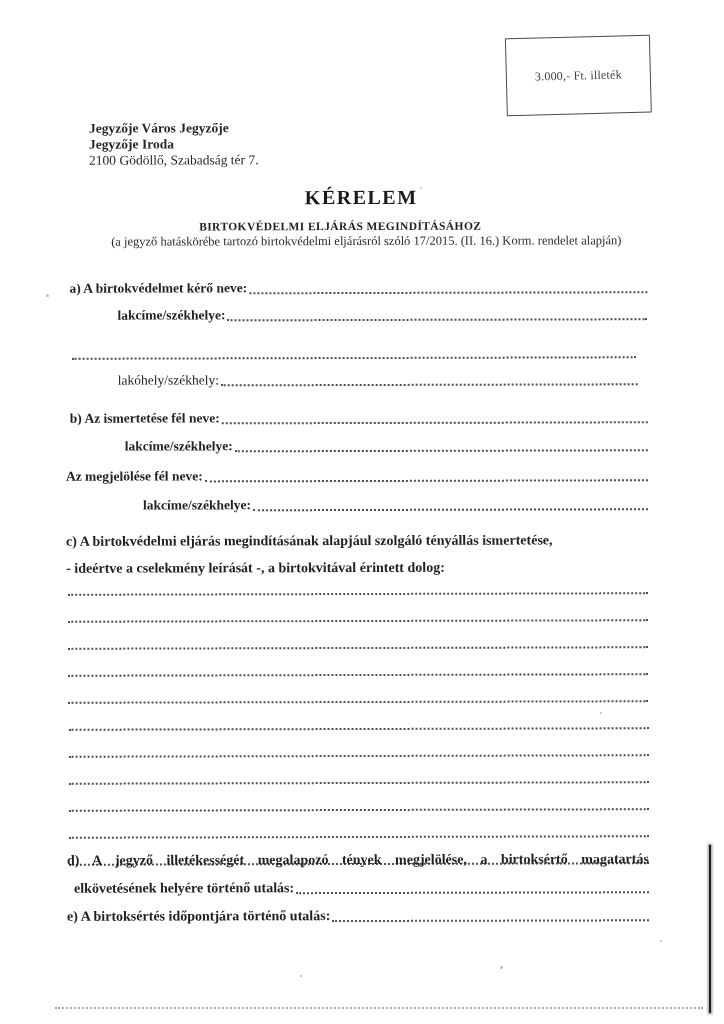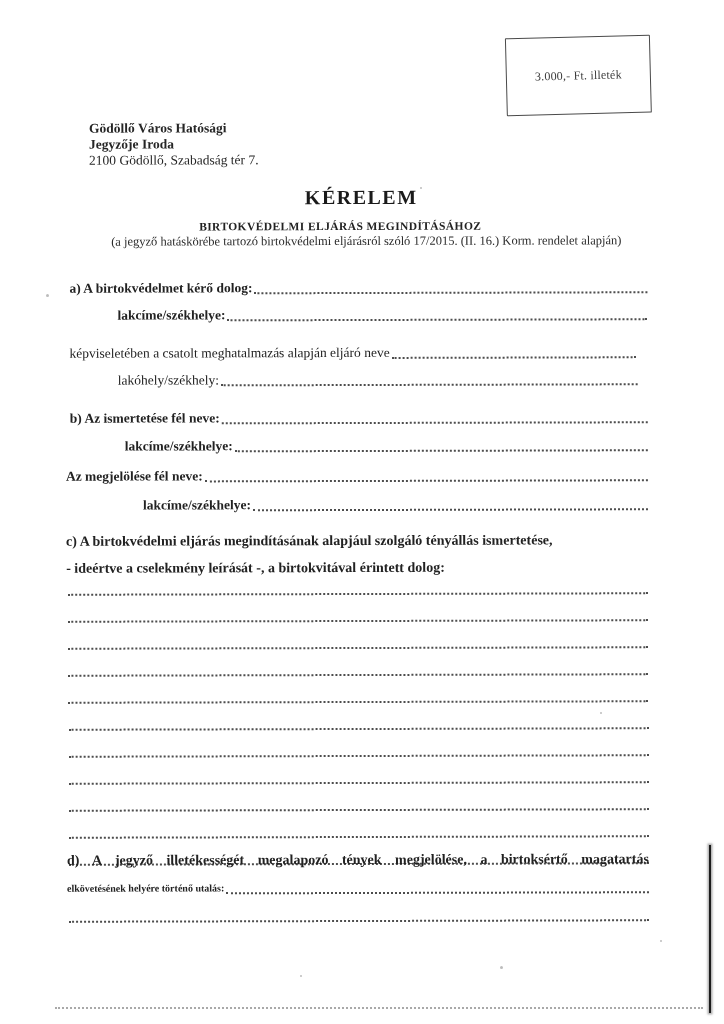--- a/index.html
+++ b/index.html
@@ -51,40 +51,39 @@
 <body>
 
 <div class="page">
   <div class="tilt">
 
     <div class="fee-box">
       <span>3.000,- Ft. illeték</span>
     </div>
 
     <div class="recipient">
-      <div class="b">Gödöllő Város Hatósági</div>
+      <div class="b">Jegyzője Város Jegyzője</div>
       <div class="b">Jegyzője Iroda</div>
       <div>2100 Gödöllő, Szabadság tér 7.</div>
     </div>
 
     <div class="title">KÉRELEM</div>
     <div class="subtitle">BIRTOKVÉDELMI ELJÁRÁS MEGINDÍTÁSÁHOZ</div>
     <div class="legal">(a jegyző hatáskörébe tartozó birtokvédelmi eljárásról szóló 17/2015. (II. 16.) Korm. rendelet alapján)</div>
 
     <div class="row" style="left:70px;right:76px;top:279px;">
-      <span class="label b">a) A birtokvédelmet kérő dolog:</span>
+      <span class="label b">a) A birtokvédelmet kérő neve:</span>
       <span class="dots"></span>
     </div>
     <div class="row" style="left:118px;right:76px;top:306px;">
       <span class="label b">lakcíme/székhelye:</span>
       <span class="dots"></span>
     </div>
 
     <div class="row" style="left:70px;right:88px;top:344px;">
-      <span class="label">képviseletében a csatolt meghatalmazás alapján eljáró neve</span>
       <span class="dots"></span>
     </div>
     <div class="row" style="left:118px;right:86px;top:371px;">
       <span class="label">lakóhely/székhely:</span>
       <span class="dots"></span>
     </div>
 
     <div class="row" style="left:70px;right:76px;top:409px;">
       <span class="label b">b) Az ismertetése fél neve:</span>
       <span class="dots"></span>
@@ -115,24 +114,25 @@
         <div class="blank-line"></div>
         <div class="blank-line"></div>
         <div class="blank-line"></div>
         <div class="blank-line"></div>
         <div class="blank-line"></div>
         <div class="blank-line"></div>
       </div>
 
     <div class="plainline justified" style="left:66px;right:76px;top:851px;">d) A jegyző illetékességét megalapozó tények megjelölése, a birtoksértő magatartás</div>
     <div class="row" style="left:66px;right:76px;top:879px;">
-      <span class="label b" style="font-size:10px;">elkövetésének helyére történő utalás:</span>
+      <span class="label b" style="font-size:14px;margin-left:7px;">elkövetésének helyére történő utalás:</span>
       <span class="dots"></span>
     </div>
     <div class="row" style="left:66px;right:76px;top:907px;">
+      <span class="label b" style="font-size:14px;">e) A birtoksértés időpontjára történő utalás:</span>
       <span class="dots"></span>
     </div>
 
   </div>
 
   <div class="vline-artifact"></div>
   <div class="bottom-dots-artifact"></div>
   <div class="speck" style="left:46px;top:294px;width:3px;height:3px;"></div>
   <div class="speck" style="left:420px;top:187px;width:2px;height:2px;"></div>
   <div class="speck" style="left:600px;top:712px;width:2px;height:2px;"></div>

